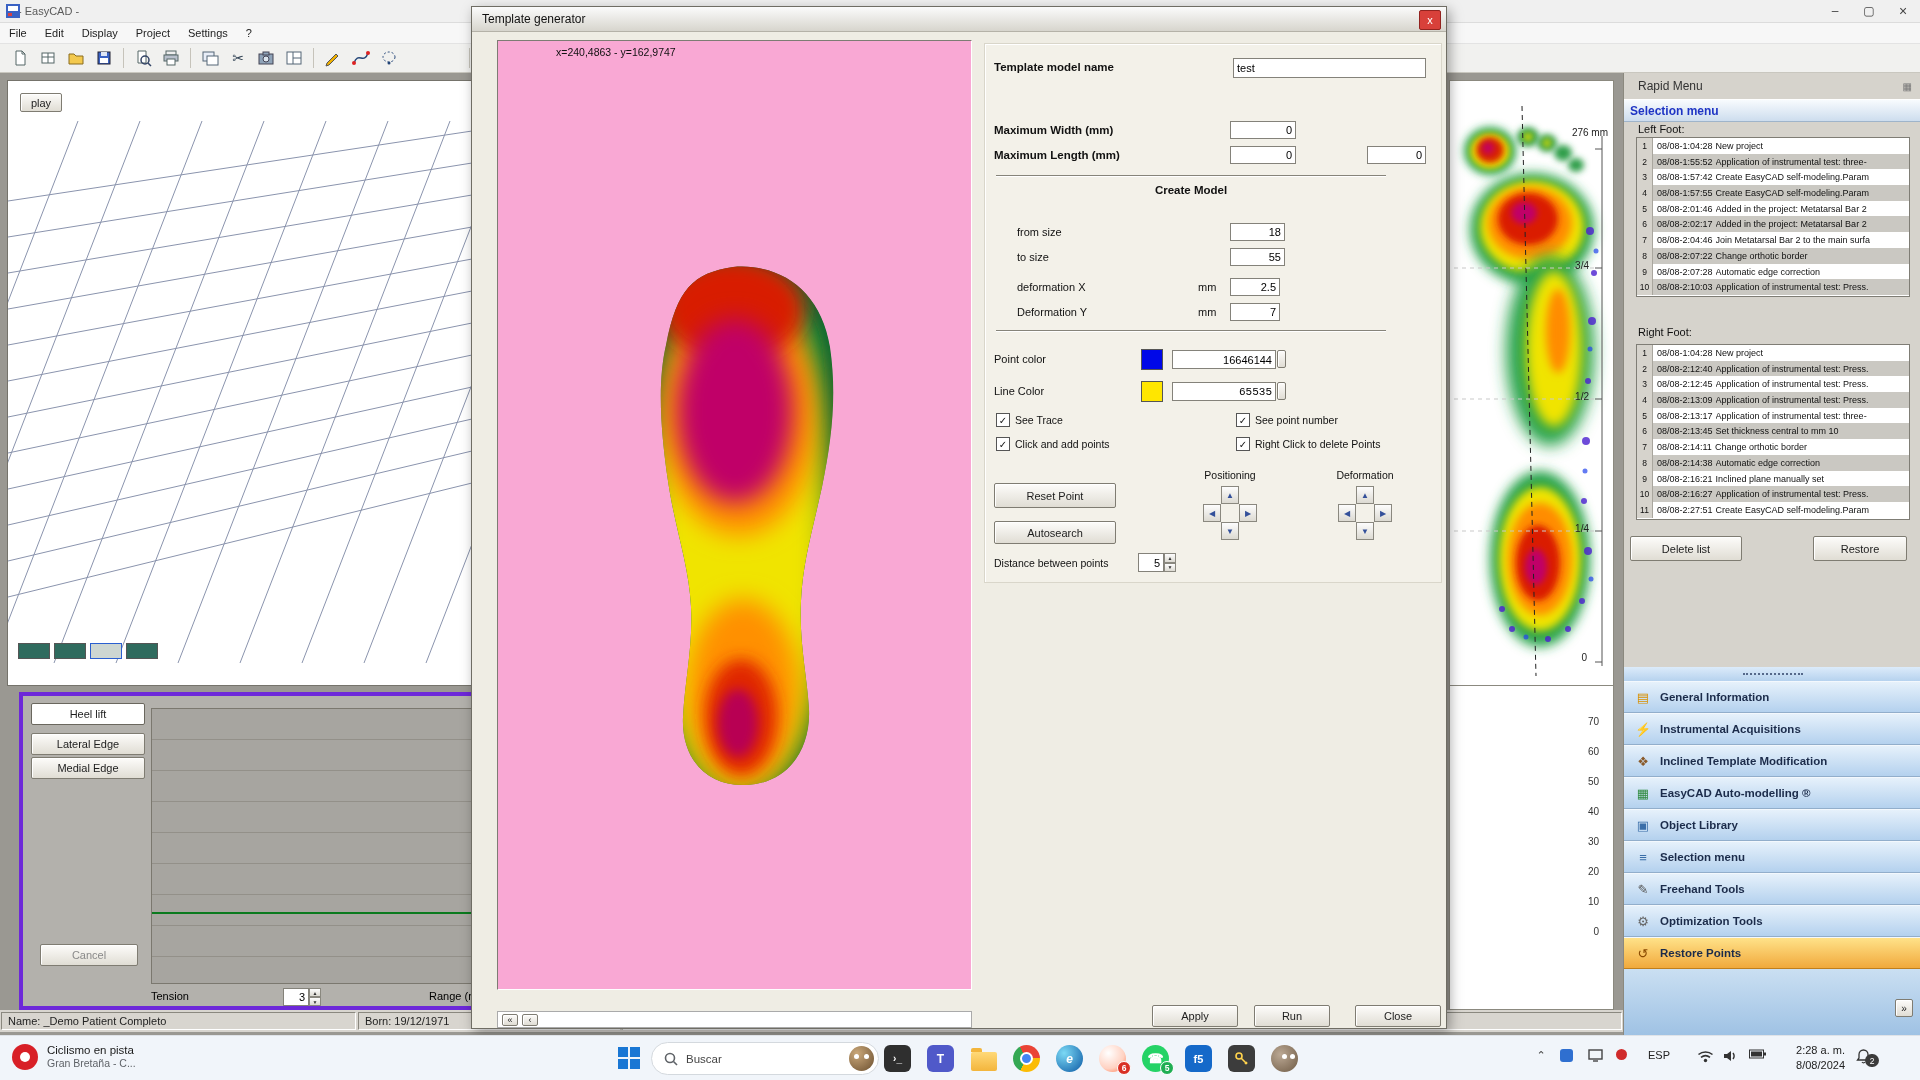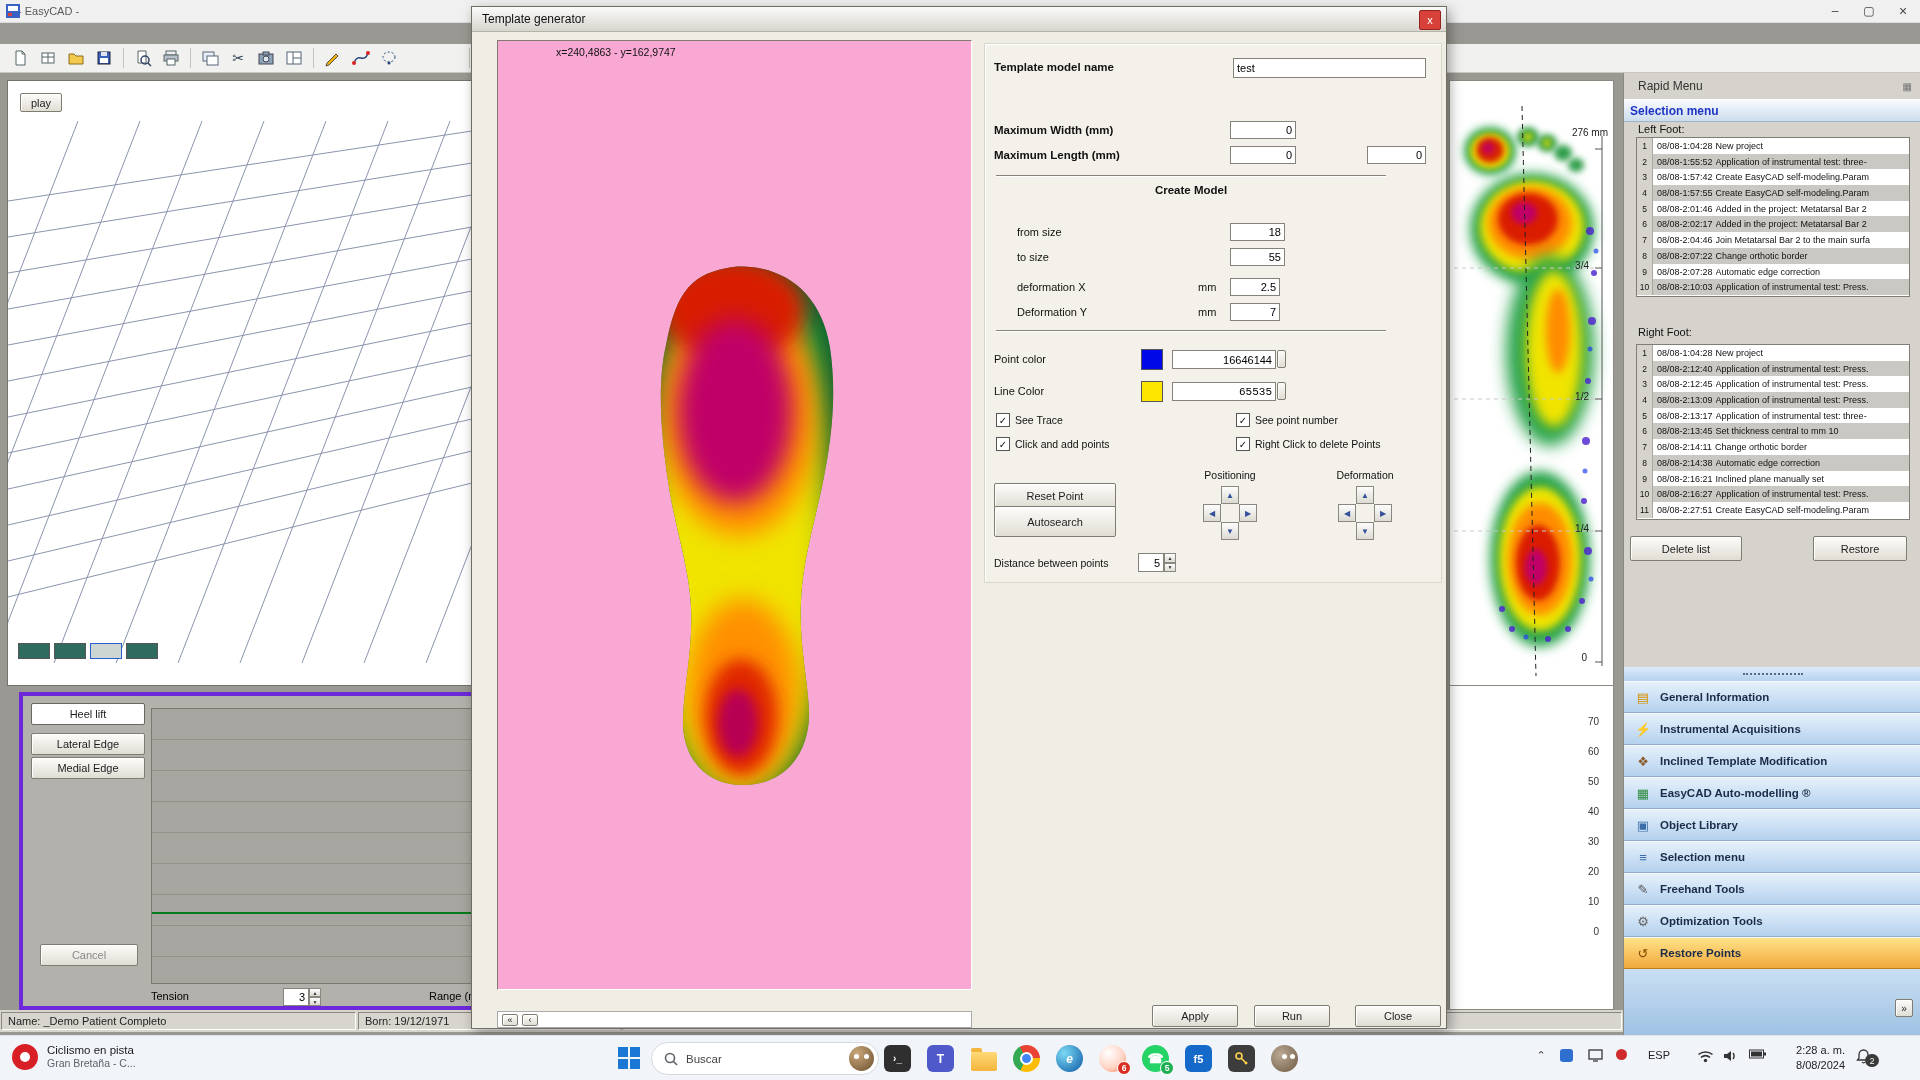--- a/index.html
+++ b/index.html
@@ -127,20 +127,29 @@
         </svg>
     </span>
     <span style="margin-left:18px" class="nw"> - EasyCAD -</span>
     <span style="margin-left:auto;display:flex">
       <span class="wbtn">–</span>
       <span class="wbtn">▢</span>
       <span class="wbtn" style="font-size:14px">×</span>
     </span>
   </div>
 
+  <div id="menubar" class="abs">
+
+  <span class="mitem">File</span>
+      <span class="mitem">Edit</span>
+      <span class="mitem">Display</span>
+      <span class="mitem">Project</span>
+      <span class="mitem">Settings</span>
+      <span class="mitem">?</span>
+    </div>
 
   <div id="toolbar" class="abs">
     <span class="tbtn">
         <svg width="18" height="18">
           <path d="M5 2h6l3 3v11H5z" fill="#fff" stroke="#566"></path>
           <path d="M11 2v3h3" fill="none" stroke="#566"></path>
         </svg>
       </span>
     <span class="tbtn">
         <svg width="18" height="18">
@@ -707,21 +716,21 @@
         <span class="padbtn" style="left:36px;top:18px">▶</span>
         <span class="padbtn" style="left:18px;top:36px">▼</span>
       </span>
       <span class="pad" style="left:353px;top:442px">
         <span class="padbtn" style="left:18px;top:0">▲</span>
         <span class="padbtn" style="left:0;top:18px">◀</span>
         <span class="padbtn" style="left:36px;top:18px">▶</span>
         <span class="padbtn" style="left:18px;top:36px">▼</span>
       </span>
 
-      <span class="b3 abs" style="left:9px;top:462px;width:122px;height:31px">Autosearch</span>
+      <span class="b3 abs" style="left:9px;top:477px;width:122px;height:23px">Autosearch</span>
 
       <span class="dlabel" style="left:9px;top:513px;font-size:10.5px">Distance between points</span>
       <span class="spin" style="left:153px;top:509px">
         <input class="fin num" style="width: 26px; height: 19px;" value="5">
         <span class="spinbtns" style="height:19px">
             <span>▲</span>
             <span>▼</span>
           </span>
       </span>
     </div>

